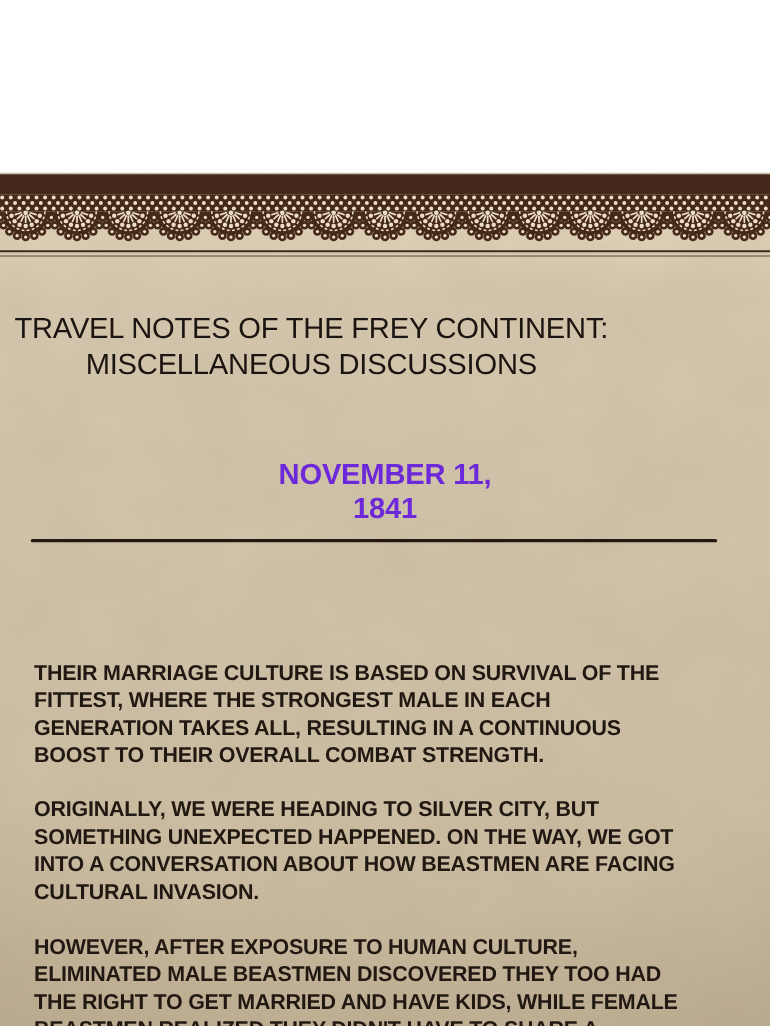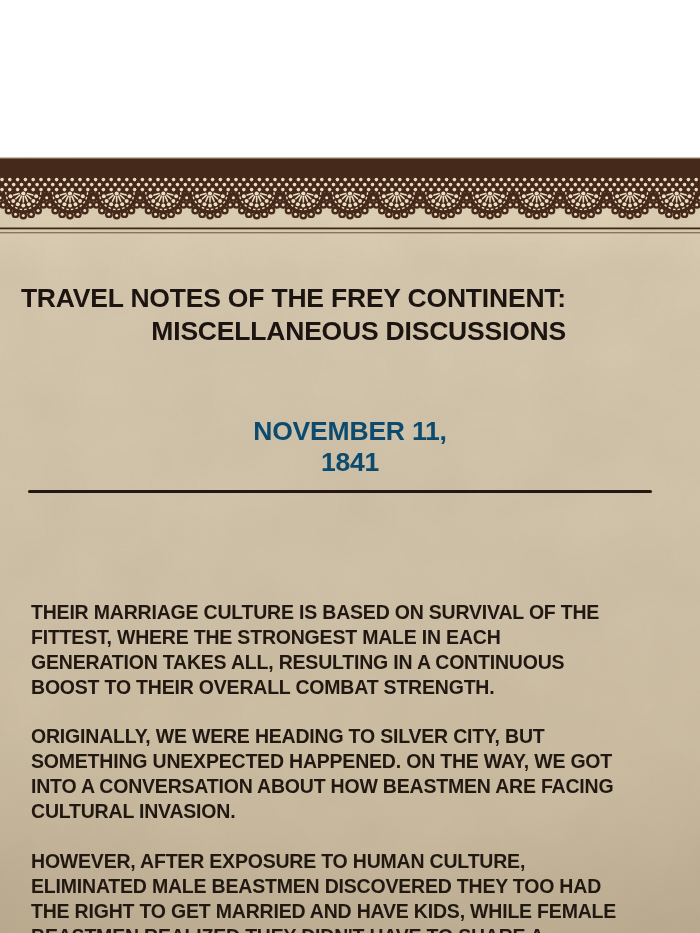--- a/index.html
+++ b/index.html
@@ -32,32 +32,32 @@
     width:700px; height:776px;
     pointer-events:none;
   }
   .lace-svg {
     position:absolute; top:157px; left:0;
     width:700px; height:80px;
     display:block;
   }
   .journal-title {
     position:absolute; top:282px; left:0; width:566px;
-    text-align:right;
-    font-weight:700; font-size:26.5px; line-height:33px;
+    text-align:center;
+    font-weight:400; font-size:26.5px; line-height:33px;
     letter-spacing:-0.2px;
     color:#1c1410;
     white-space:pre-line;
   }
   .journal-date {
     position:absolute; top:416px; left:0; width:700px;
     text-align:center;
     font-weight:700; font-size:26.5px; line-height:31px;
     letter-spacing:-0.2px;
-    color:#0c4a6e;
+    color:#6d28d9;
     white-space:pre-line;
   }
   .date-divider {
     position:absolute; top:490px; left:28px;
     width:624px; height:2.6px;
     background:#241910;
     border-radius:2px;
   }
   .journal-body {
     position:absolute; top:575px; left:31px;

